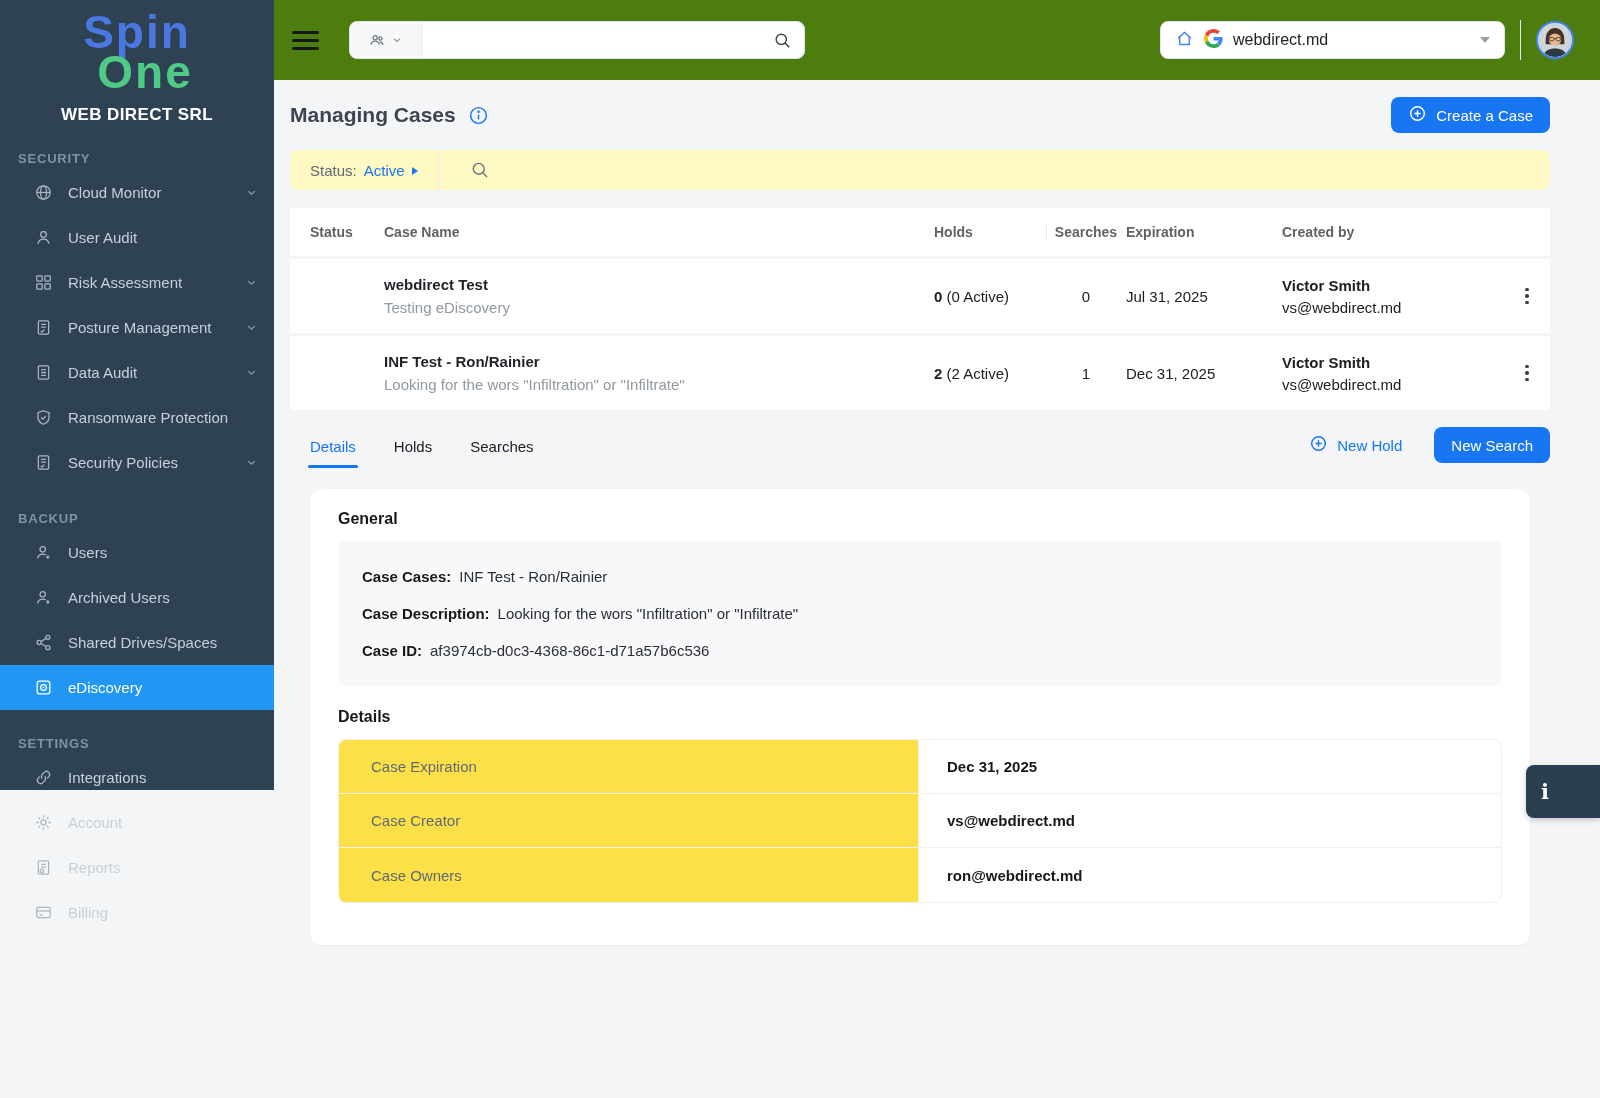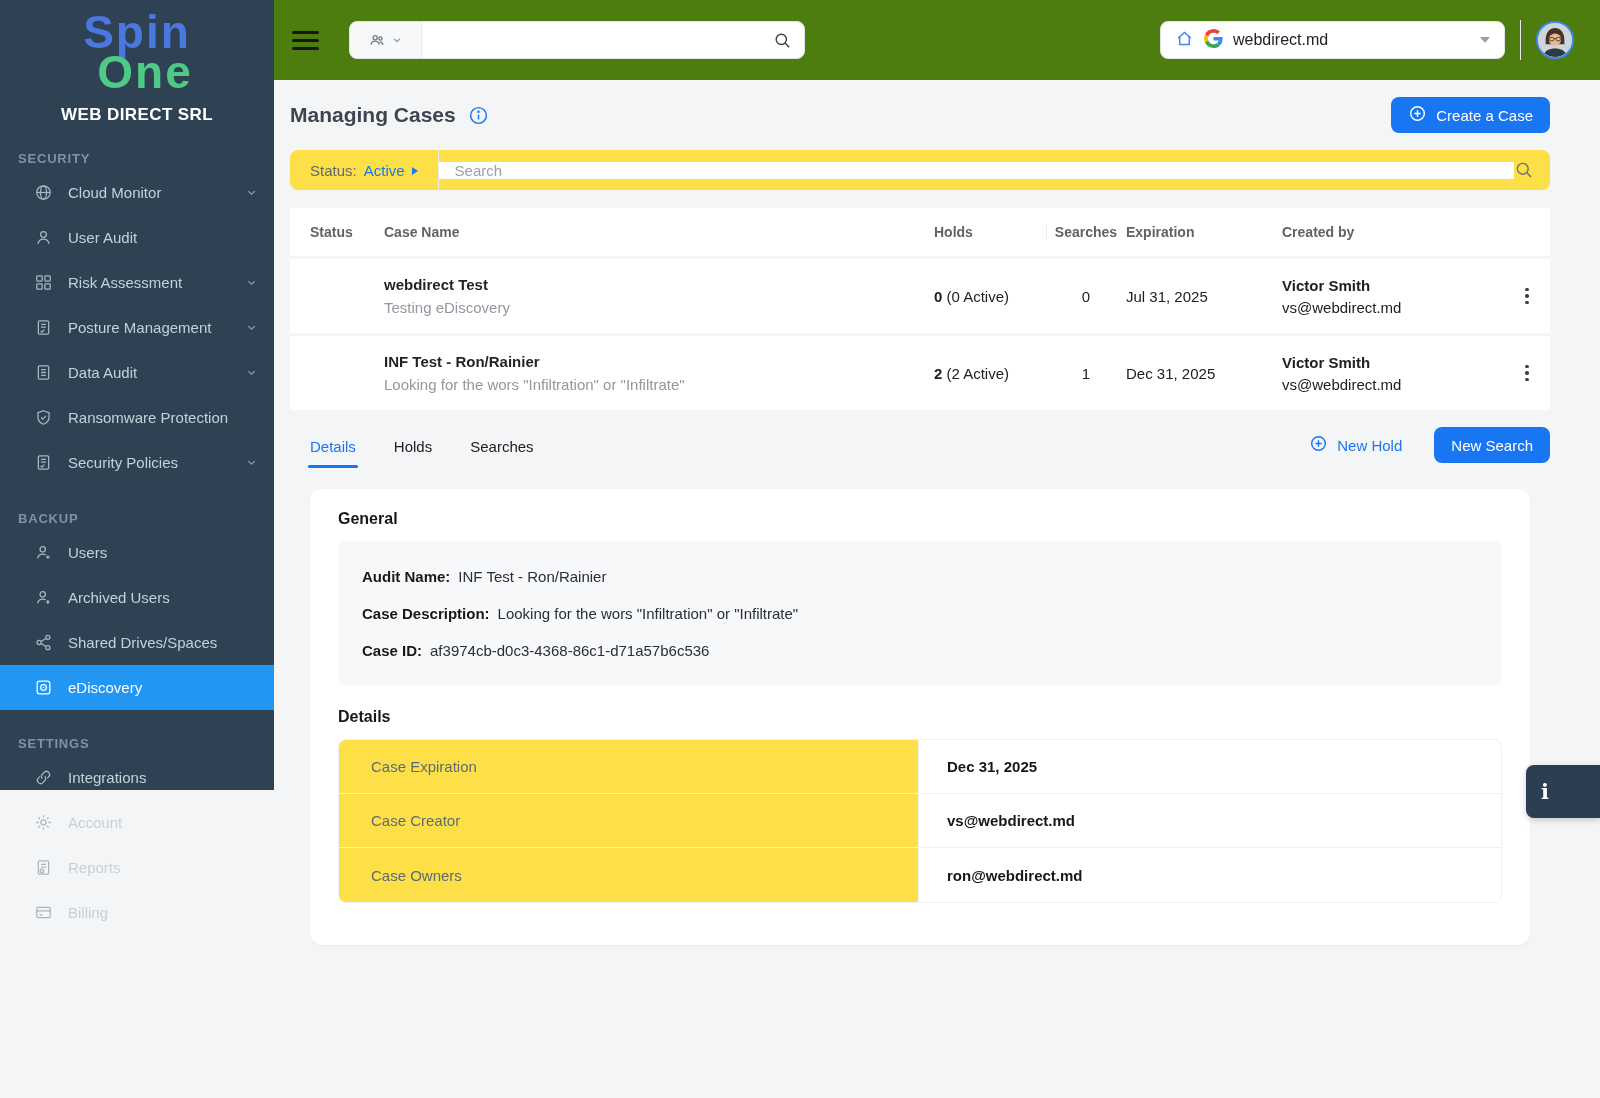--- a/index.html
+++ b/index.html
@@ -45,21 +45,21 @@
   .avatar { width:38px; height:38px; border-radius:50%; border:2px solid #4285f4; overflow:hidden; cursor:pointer; background:#cdd3d8; flex:none; }
   .avatar svg { display:block; width:100%; height:100%; }
 
   .content { flex:1; padding:0 50px 0 16px; min-width:0; }
 
   .page-head { height:70px; display:flex; align-items:center; }
   .page-title { font-size:21px; font-weight:600; color:#3f4450; margin:0; }
   .title-info { margin-left:12px; display:flex; color:#1976f2; cursor:pointer; }
   .create-btn { margin-left:auto; height:36px; padding:0 17px; background:#1976f2; color:#fff; border:none; border-radius:8px; font-size:15px; font-family:inherit; display:flex; align-items:center; gap:9px; cursor:pointer; }
 
-  .filterbar { height:40px; background:#fde047; border-radius:8px; display:flex; align-items:center; overflow:hidden; }
+  .filterbar { height:40px; background:#fef9c3; border-radius:8px; display:flex; align-items:center; overflow:hidden;gap:31px; }
   .status-chip { padding:0 20px; height:100%; display:flex; align-items:center; gap:7px; border-right:1px solid #ebedef; font-size:15px; color:#5f6a74; cursor:pointer; flex:none; }
   .status-value { color:#1976f2; font-weight:500; }
   .tri-right { width:0; height:0; border-top:4.5px solid transparent; border-bottom:4.5px solid transparent; border-left:6px solid #1976f2; margin-top:1px; }
   .filterbar input { flex:1; border:none; outline:none; font-size:15px; padding:0 16px; min-width:0; }
   .filterbar input::placeholder, .searchbar input::placeholder { color:#9aa0a6; }
   .filter-glass { color:#6b7177; margin-right:16px; display:flex; cursor:pointer; }
 
   .case-table { margin-top:18px; }
   .tgrid { display:grid; grid-template-columns:76px minmax(0,1fr) 112px 80px 156px 222px 46px; align-items:center; background:#ffffff; margin-bottom:3px; }
   .thead { height:48px; color:#5f6368; font-size:14px; font-weight:700; }
@@ -387,21 +387,20 @@
           <span>Create a Case</span>
         </button>
       </div>
 
       <div class="filterbar">
         <div class="status-chip">
           <span>Status:</span>
           <span class="status-value">Active</span>
           <span class="tri-right"></span>
         </div>
-        <input type="text" placeholder="Search" style="">
         <span class="filter-glass">
             <svg width="20" height="20" viewBox="0 0 24 24" fill="none" stroke="currentColor" stroke-width="1.7">
               <circle cx="10.5" cy="10.5" r="6.5"></circle>
               <path d="M15.3 15.3 L20.5 20.5"></path>
             </svg>
           </span>
       </div>
 
       <div class="case-table">
         <div class="tgrid thead">
@@ -473,21 +472,21 @@
           </button>
           <button class="new-search-btn">New Search</button>
         </div>
       </div>
 
       <div class="card">
         <h2 class="card-title">General</h2>
 
         <div class="general-box">
           <div class="gfield">
-            <span class="glabel">Audit Name:</span>
+            <span class="glabel">Case Cases:</span>
             <span class="gvalue">INF Test - Ron/Rainier</span>
           </div>
           <div class="gfield">
             <span class="glabel">Case Description:</span>
             <span class="gvalue">Looking for the wors "Infiltration" or "Infiltrate"</span>
           </div>
           <div class="gfield">
             <span class="glabel">Case ID:</span>
             <span class="gvalue">af3974cb-d0c3-4368-86c1-d71a57b6c536</span>
           </div>

